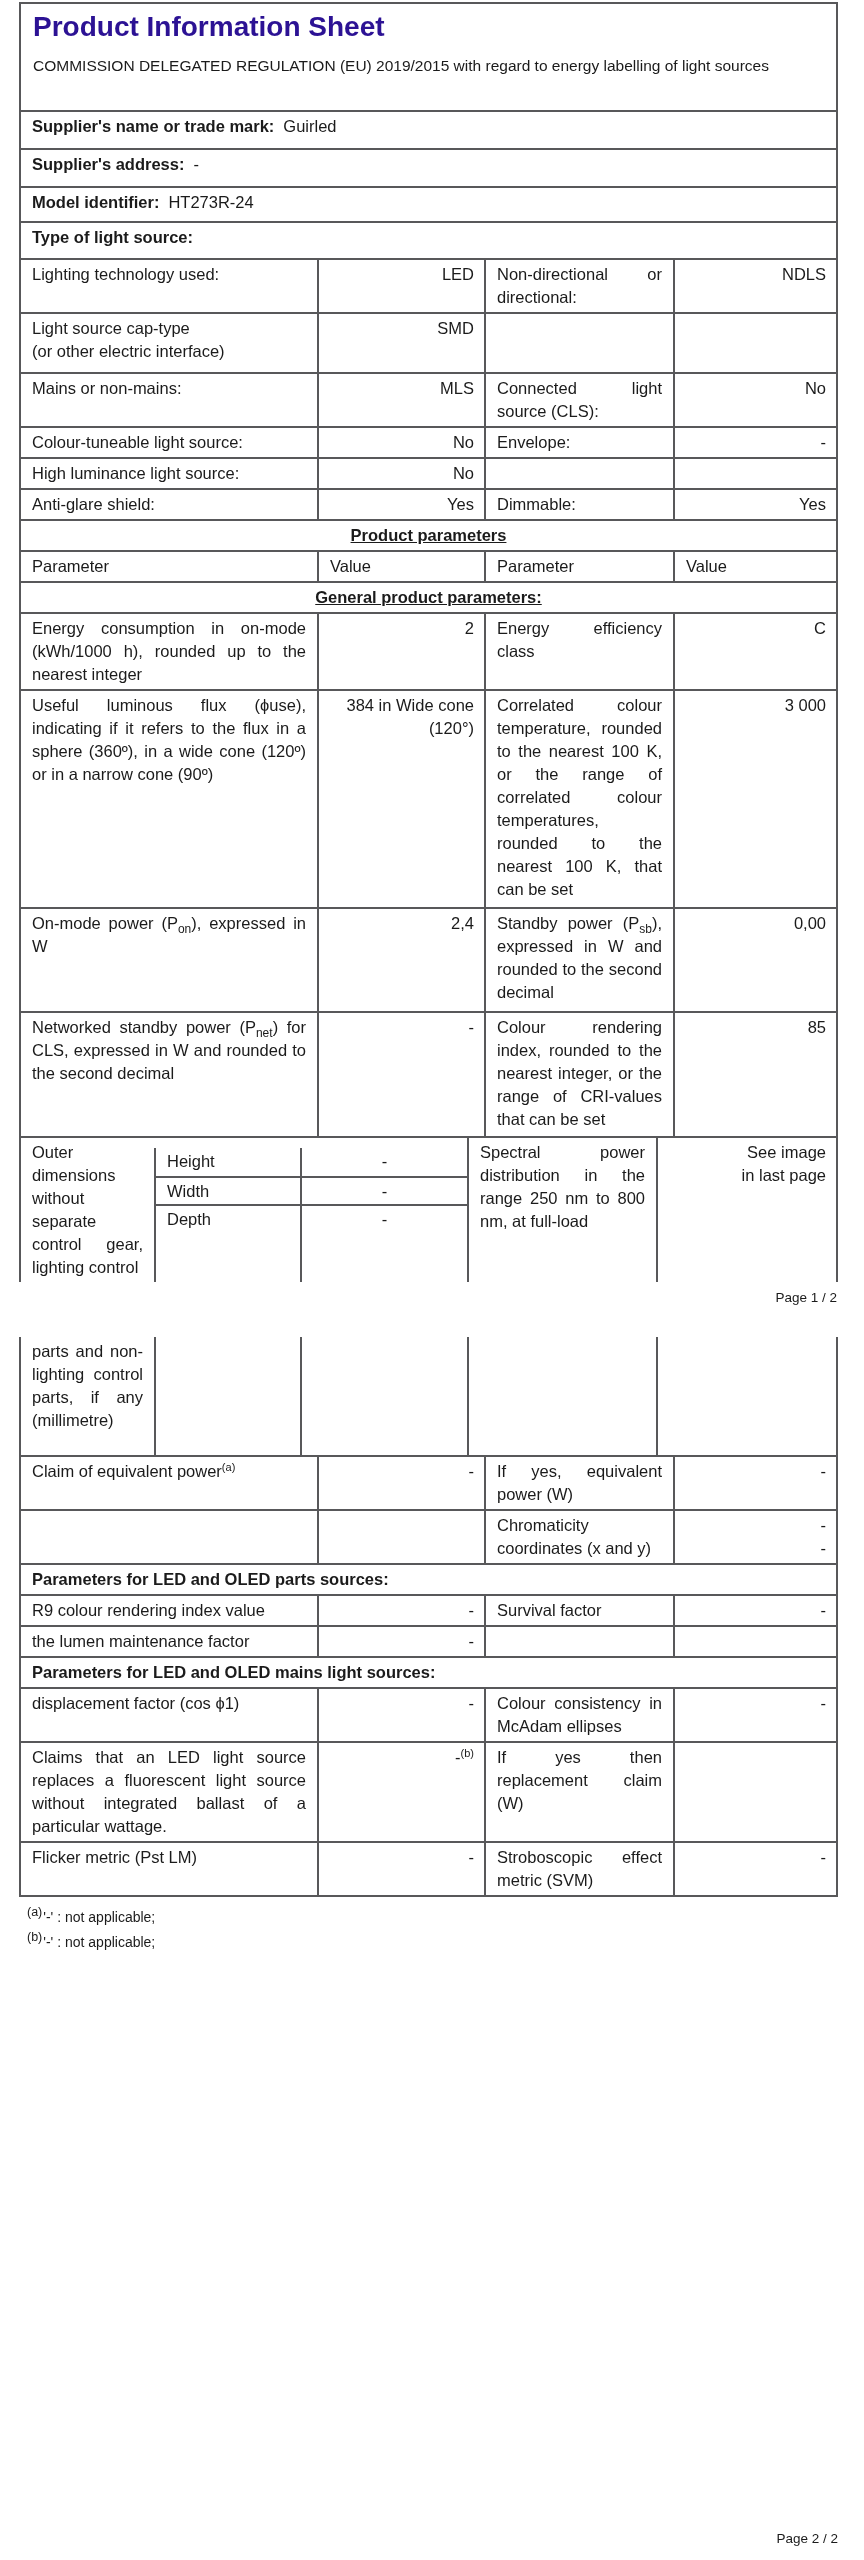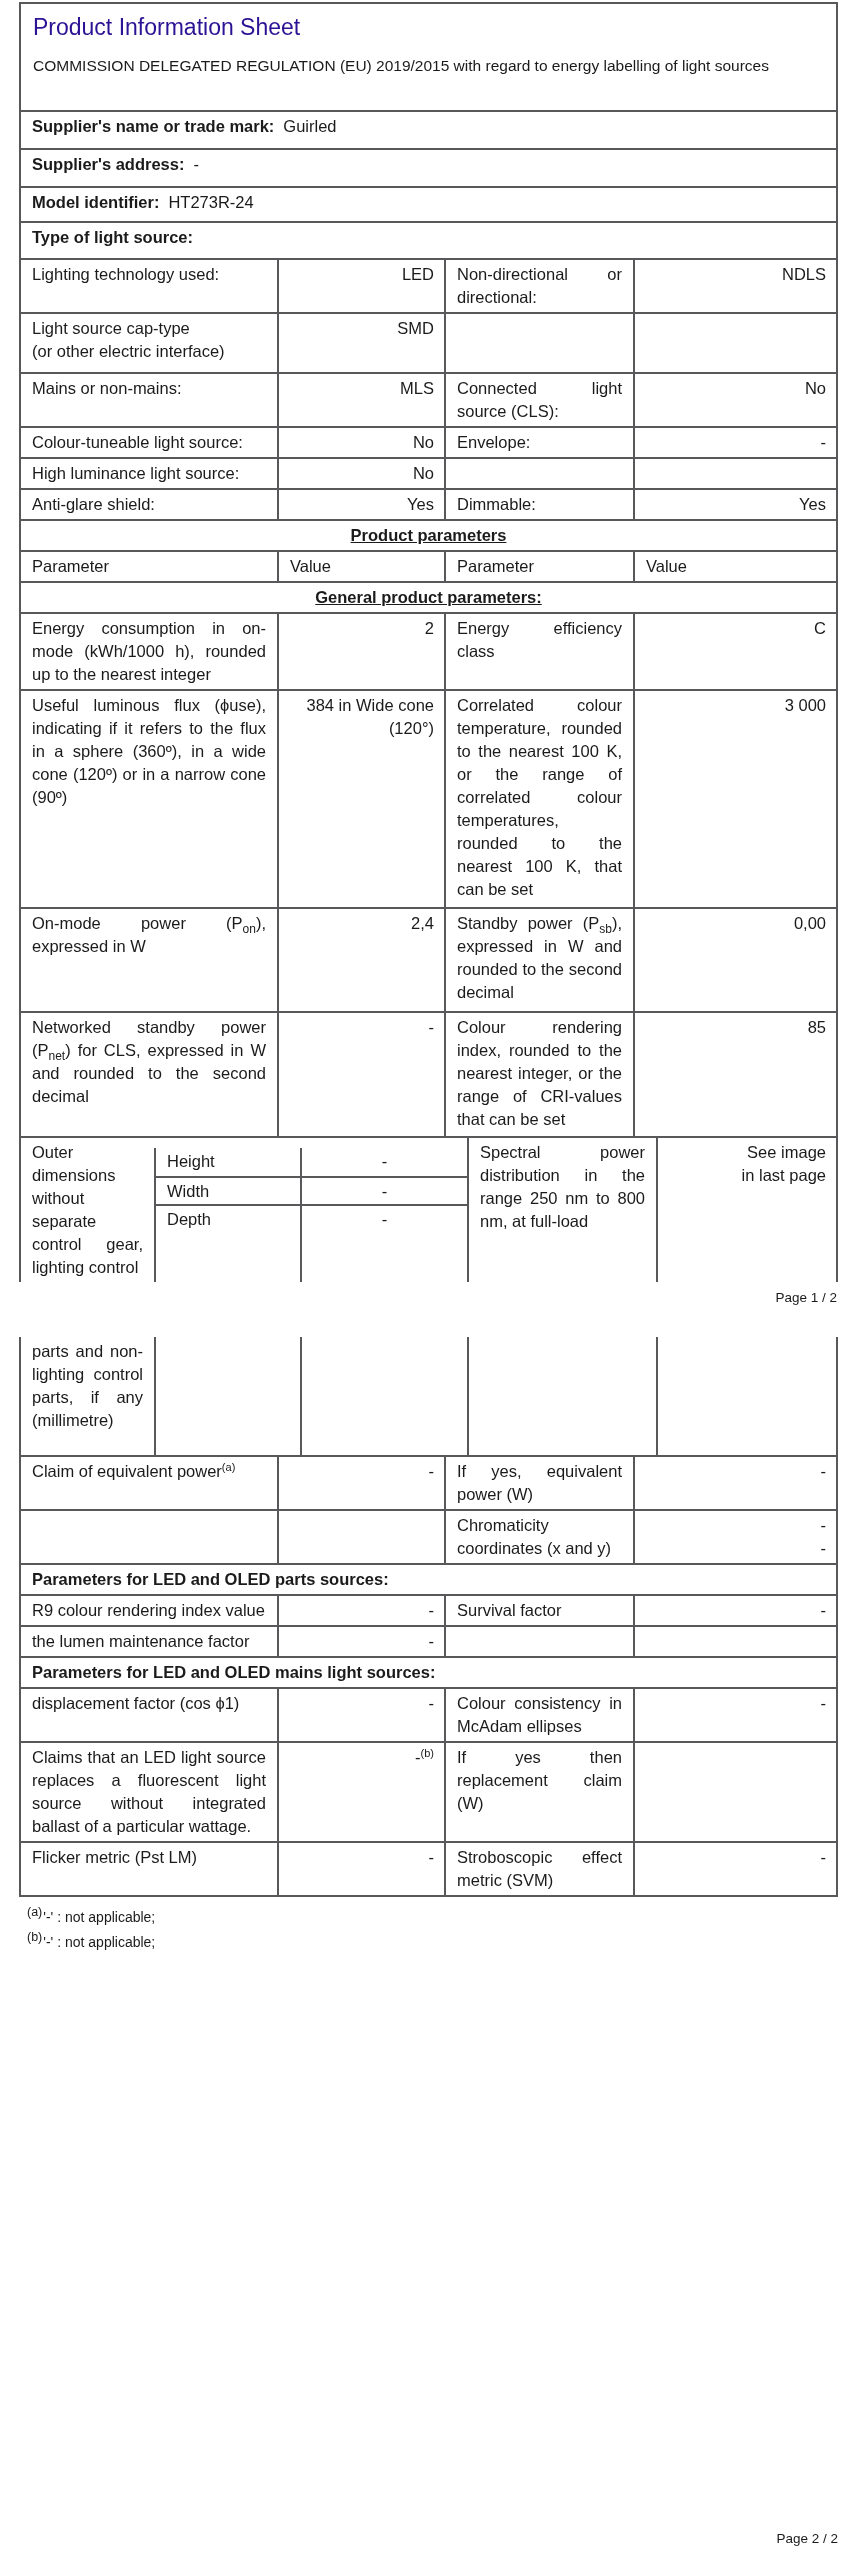--- a/index.html
+++ b/index.html
@@ -22,42 +22,42 @@
     border: 0 solid var(--bc);
     border-left-width: 2px;
     border-right-width: 2px;
     border-bottom-width: 2px;
     align-items: stretch;
   }
   .r.first { border-top-width: 2px; }
   .r.cut  { border-bottom-width: 0; }
   .c { padding: 3px 11px; font-size: 16.5px; line-height: 23px; }
   .c + .c { border-left: 2px solid var(--bc); }
-  .w1 { width: 256px; flex: none; }
+  .w1 { width: 296px; flex: none; }
   .w2 { width: 167px; flex: none; }
   .w3 { width: 189px; flex: none; }
   .w4 { flex: 1; }
   .wa { width: 133px; flex: none; }
   .wb { width: 146px; flex: none; }
   .full { flex: 1; border-radius: 17px; }
   .p { text-align: justify; }
   .v { text-align: right; padding-left: 6px; padding-right: 10px; }
   .pre { white-space: pre-line; }
   .bold { font-weight: bold; }
   .hdr-c { font-weight: bold; text-align: center; text-decoration: underline; }
   .kv .val { margin-left: 9px; }
 
   sub { font-size: 12px; line-height: 0; }
   sup { font-size: 11px; line-height: 0; }
 
   
   .titlebox { min-height: 110px; padding: 6px 12px 0 12px; display: block; }
   .titlebox h1 {
-    margin: 0; font-size: 23px; line-height: 34px;
-    color: #2c1294; font-weight: normal; letter-spacing: 0px;
+    margin: 0; font-size: 28px; line-height: 34px;
+    color: #2c1294; font-weight: bold; letter-spacing: 0px;
   }
   .titlebox .sub {
     margin: 10px 0 0 0; font-size: 15.5px; line-height: 23px; max-width: 740px; color: #1b1b1b;
   }
 
   
   .dims-sub { padding: 0; display: flex; flex-direction: column; margin-top: 10px; }
   .sr { padding: 2px 11px; border-bottom: 2px solid var(--bc); }
   .sr.vv { text-align: center; }
   .sr.last { border-bottom: none; flex: 1; }

